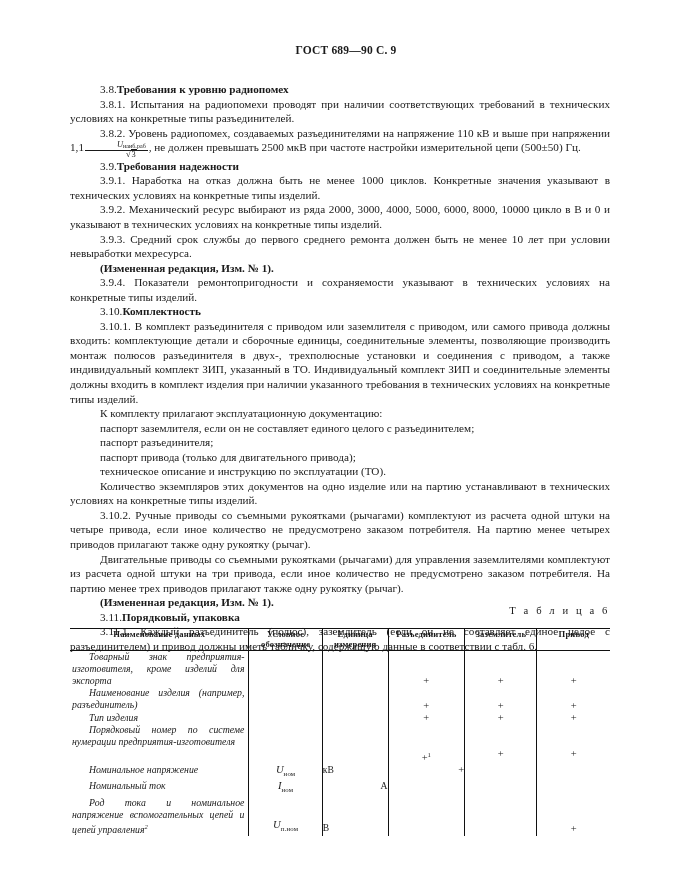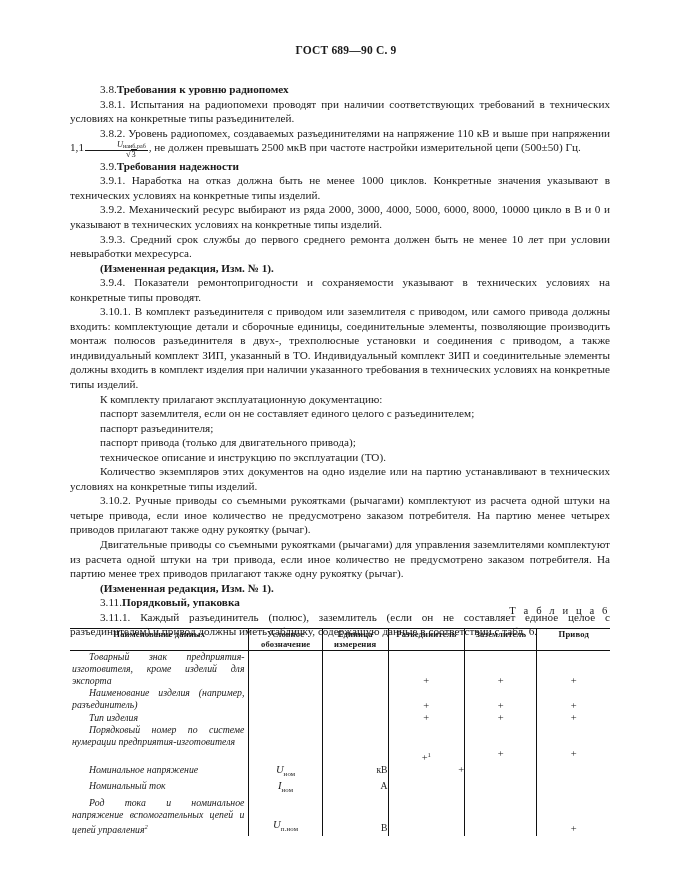--- a/index.html
+++ b/index.html
@@ -147,21 +147,21 @@
     text-align: justify;
     font-size: 9.8px;
     line-height: 12px;
     padding-left: 2px;
     padding-right: 4px;
     width: 212px;
     font-style: italic;
   }
   tbody td.name .ind { text-indent: 17px; display: block; }
   tbody td.sym  { width: 82px;  text-align: center; }
-  tbody td.unit { width: 74px;  text-align: right; }
+  tbody td.unit { width: 74px;  text-align: left; }
   tbody td.c1   { width: 82px;  text-align: center; }
   tbody td.c2   { width: 80px;  text-align: center; }
   tbody td.c3   { width: 90px;  text-align: center; }
 
   td .mark { font-size: 10.5px; }
   td .mark sup { font-size: 6.6px; }
 
   .sym-i {
     font-style: italic;
     font-size: 10.6px;
@@ -197,22 +197,23 @@
 
     <p class="t"><span>3.9.2.</span>
       <span>Механический ресурс выбирают из ряда 2000, 3000, 4000, 5000, 6000, 8000, 10000 цикло в В и 0 и указывают в технических условиях на конкретные типы изделий.</span></p>
 
     <p class="t"><span>3.9.3.</span>
       <span>Средний срок службы до первого среднего ремонта должен быть не менее 10 лет при условии невыработки мехресурса.</span></p>
 
     <p class="t bold">(Измененная редакция, Изм. № 1).</p>
 
     <p class="t"><span>3.9.4.</span>
-      <span>Показатели ремонтопригодности и сохраняемости указывают в технических условиях на конкретные типы проводят.</span></p>
-
+      <span>Показатели ремонтопригодности и сохраняемости указывают в технических условиях на конкретные типы изделий.</span></p>
+
+    <p class="t head"><span class="hd-num">3.10.</span><span class="sp"></span><b class="hd">Комплектность</b></p>
 
     <p class="t"><span>3.10.1.</span>
       <span>В комплект разъединителя с приводом или заземлителя с приводом, или самого привода должны входить: комплектующие детали и сборочные единицы, соединительные элементы, позволяющие производить монтаж полюсов разъединителя в двух-, трехполюсные установки и соединения с приводом, а также индивидуальный комплект ЗИП, указанный в ТО. Индивидуальный комплект ЗИП и соединительные элементы должны входить в комплект изделия при наличии указанного требования в технических условиях на конкретные типы изделий.</span></p>
 
     <p class="t sub">К комплекту прилагают эксплуатационную документацию:</p>
     <p class="t sub">паспорт заземлителя, если он не составляет единого целого с разъединителем;</p>
     <p class="t sub">паспорт разъединителя;</p>
     <p class="t sub">паспорт привода (только для двигательного привода);</p>
     <p class="t sub">техническое описание и инструкцию по эксплуатации (ТО).</p>
 

